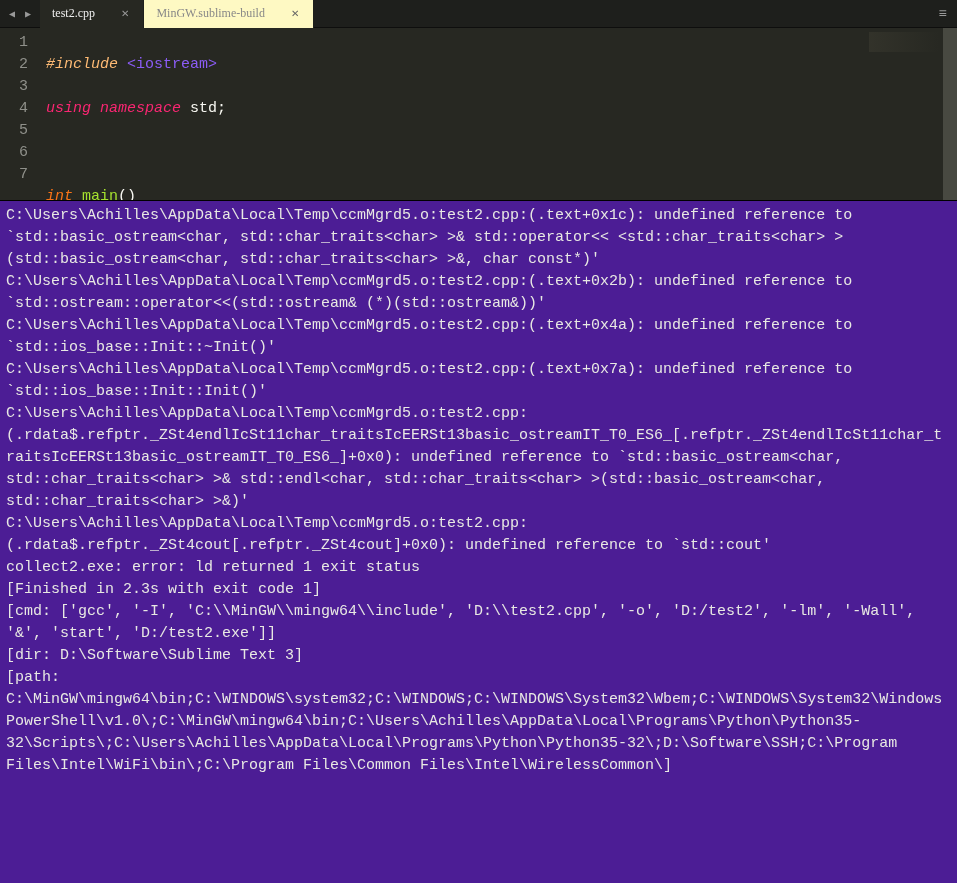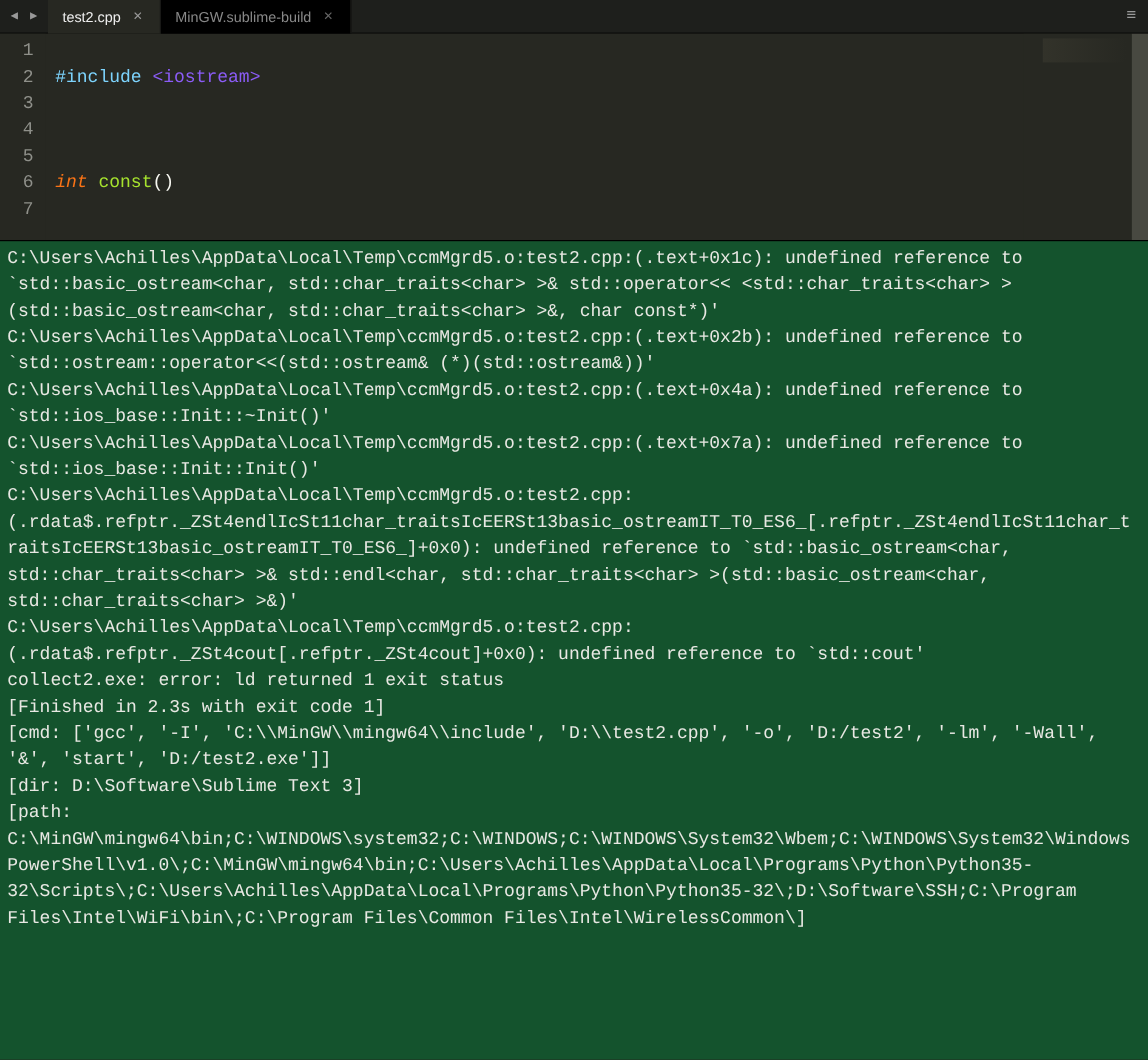--- a/index.html
+++ b/index.html
@@ -34,35 +34,35 @@
   justify-content: center;
   color: #999;
   font-size: 10px;
   cursor: pointer;
 }
 .tab {
   height: 28px;
   padding: 0 14px 0 12px;
   display: flex;
   align-items: center;
-  gap: 10px;
+  gap: 26px;
   color: #bbb;
   background: #34352f;
   border-right: 1px solid #1e1f1c;
-  font-family: Liberation Sans, sans-serif;
+  font-family: Liberation Serif, serif;
   font-size: 12px;
   cursor: pointer;
   position: relative;
 }
 .tab.active {
   background: #272822;
   color: #eee;
 }
 .tab.inactive {
-  background: #000000;
+  background: #fef9c3;
   color: #888;
 }
 .tab-close {
   font-size: 10px;
   color: #666;
   cursor: pointer;
 }
 .tab.active .tab-close { color: #999; }
 .menu-icon {
   margin-left: auto;
@@ -112,32 +112,32 @@
   background: #2f3029;
 }
 .scroll-thumb {
   width: 100%;
   height: 100%;
   background: #484941;
   cursor: pointer;
 }
 .output {
   flex: 1;
-  background: #14532d;
+  background: #4c1d95;
   color: #e8e8e3;
   padding: 4px 6px;
   font-size: 15px;
   line-height: 22px;
   white-space: pre-wrap;
   word-break: break-word;
   overflow: hidden;
   border-top: 1px solid #000;
 }
 
-.tk-preproc { color: #7dd3fc; }
+.tk-preproc { color: #fdba74; font-style: italic; }
 .tk-keyword-it { color: #f92672; font-style: italic; }
 .tk-type { color: #f97316; font-style: italic; }
 .tk-func { color: #a6e22e; }
 .tk-plain { color: #f8f8f2; }
 .tk-inc { color: #8b5cf6; }
 </style>
 </head>
 <body>
 
 <div class="tabbar">
@@ -161,22 +161,23 @@
     <div>1</div>
     <div>2</div>
     <div>3</div>
     <div>4</div>
     <div>5</div>
     <div>6</div>
     <div>7</div>
   </div>
   <div class="code">
 <div><span class="tk-preproc">#include</span><span class="tk-plain"> </span><span class="tk-inc">&lt;iostream&gt;</span></div>
+<div><span class="tk-keyword-it">using</span><span class="tk-plain"> </span><span class="tk-keyword-it">namespace</span><span class="tk-plain"> </span><span class="tk-plain">std</span><span class="tk-plain">;</span></div>
 <div>&nbsp;</div>
-<div><span class="tk-type">int</span><span class="tk-plain"> </span><span class="tk-func">const</span><span class="tk-plain">()</span></div>
+<div><span class="tk-type">int</span><span class="tk-plain"> </span><span class="tk-func">main</span><span class="tk-plain">()</span></div>
 
 
 
   </div>
   <div class="minimap">
     <div class="minimap-blob"></div>
   </div>
   <div class="scrollbar">
     <div class="scroll-thumb"></div>
   </div>

